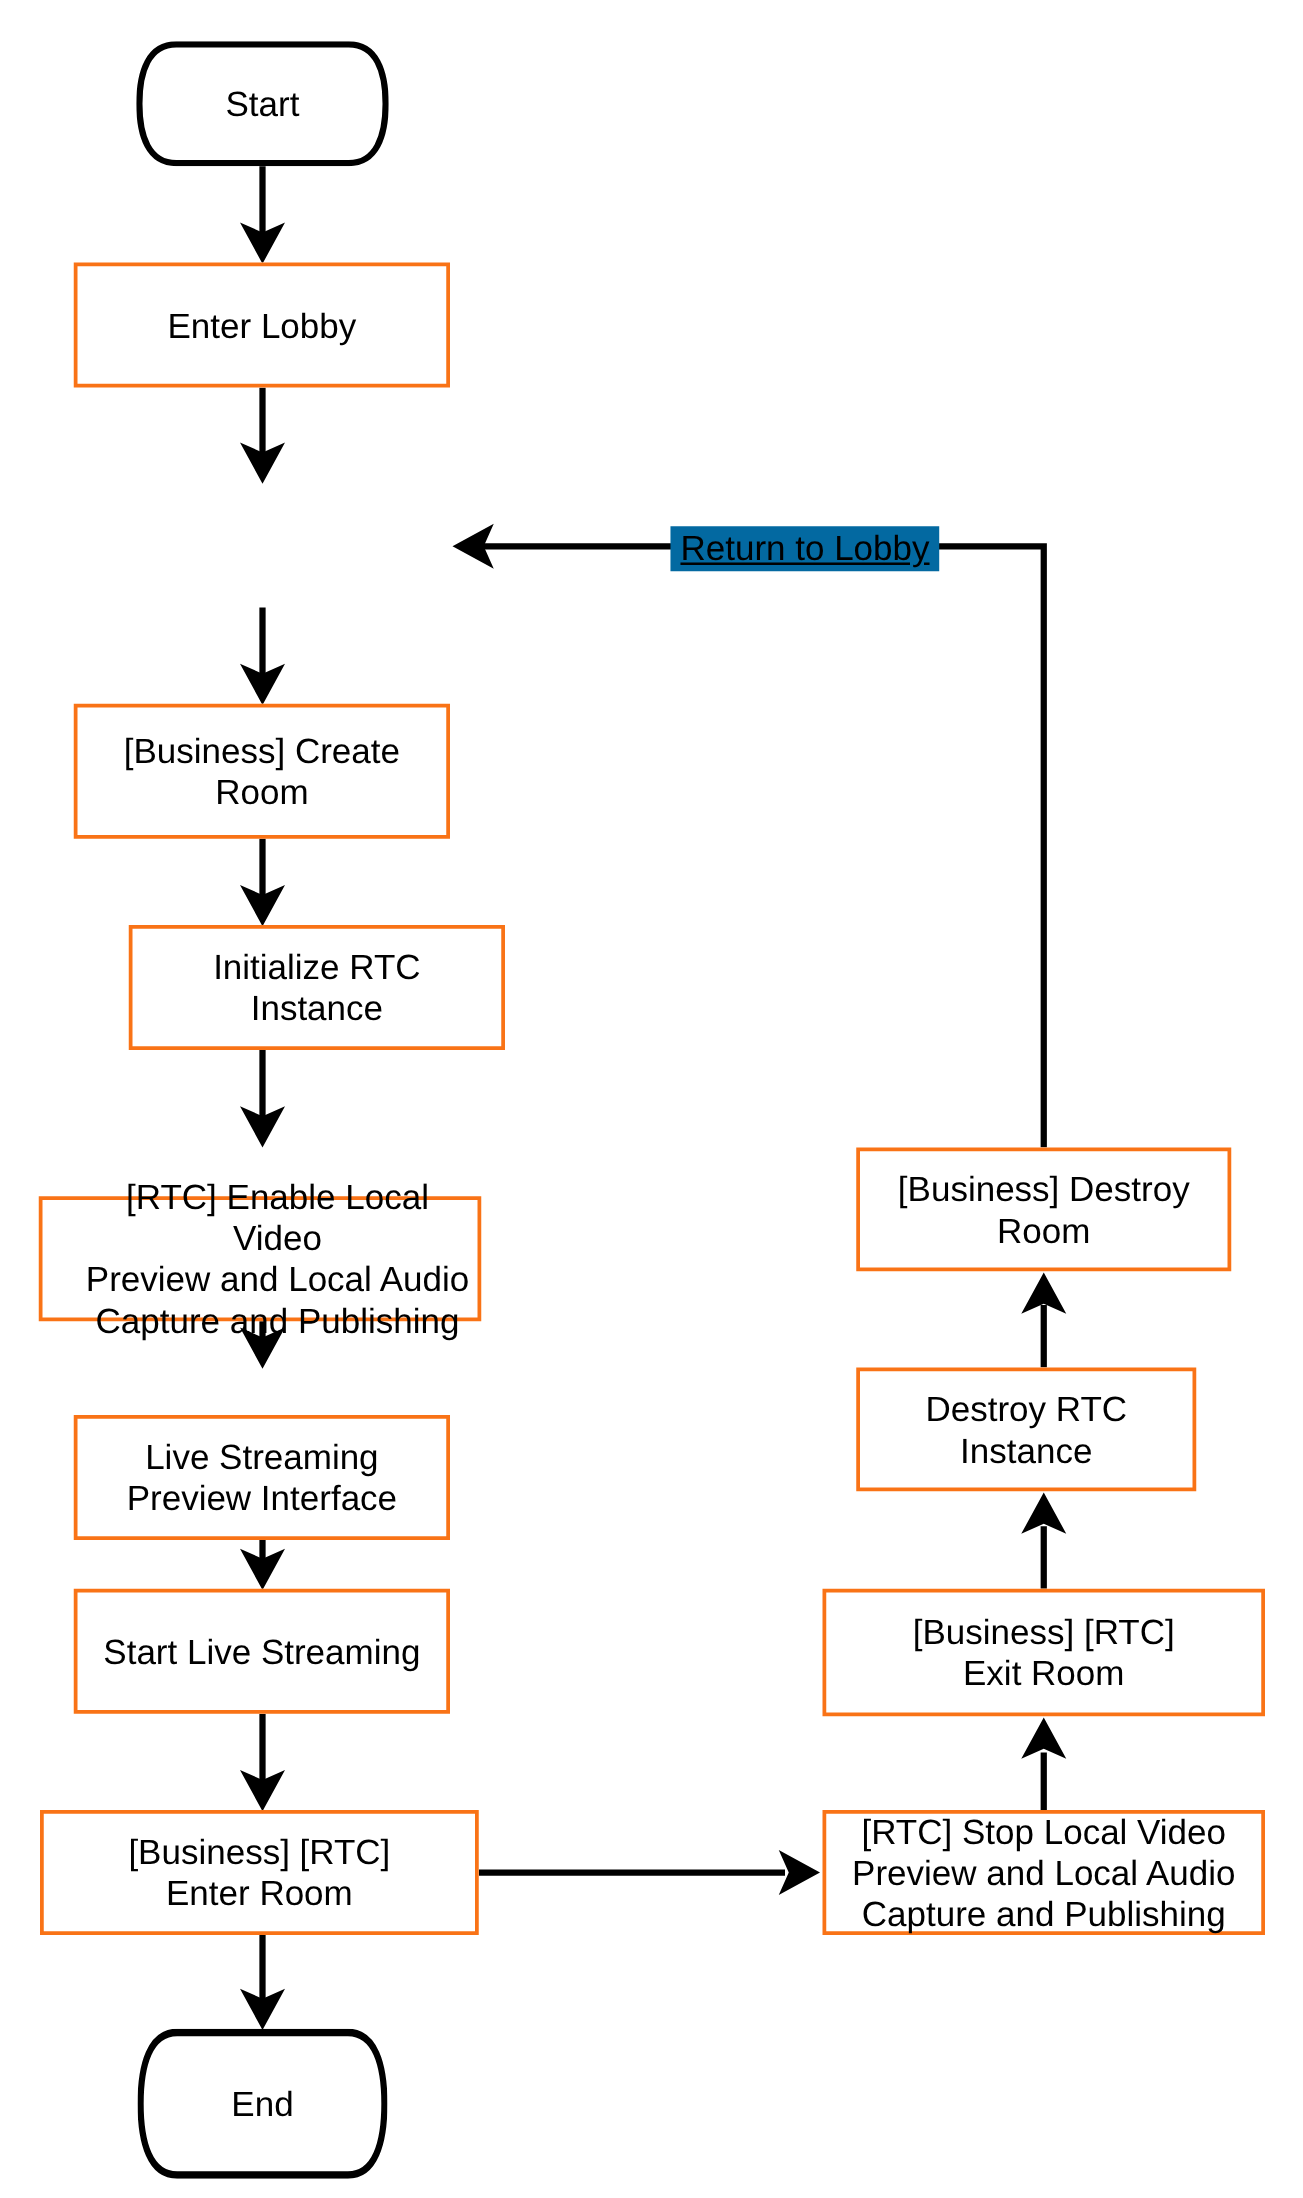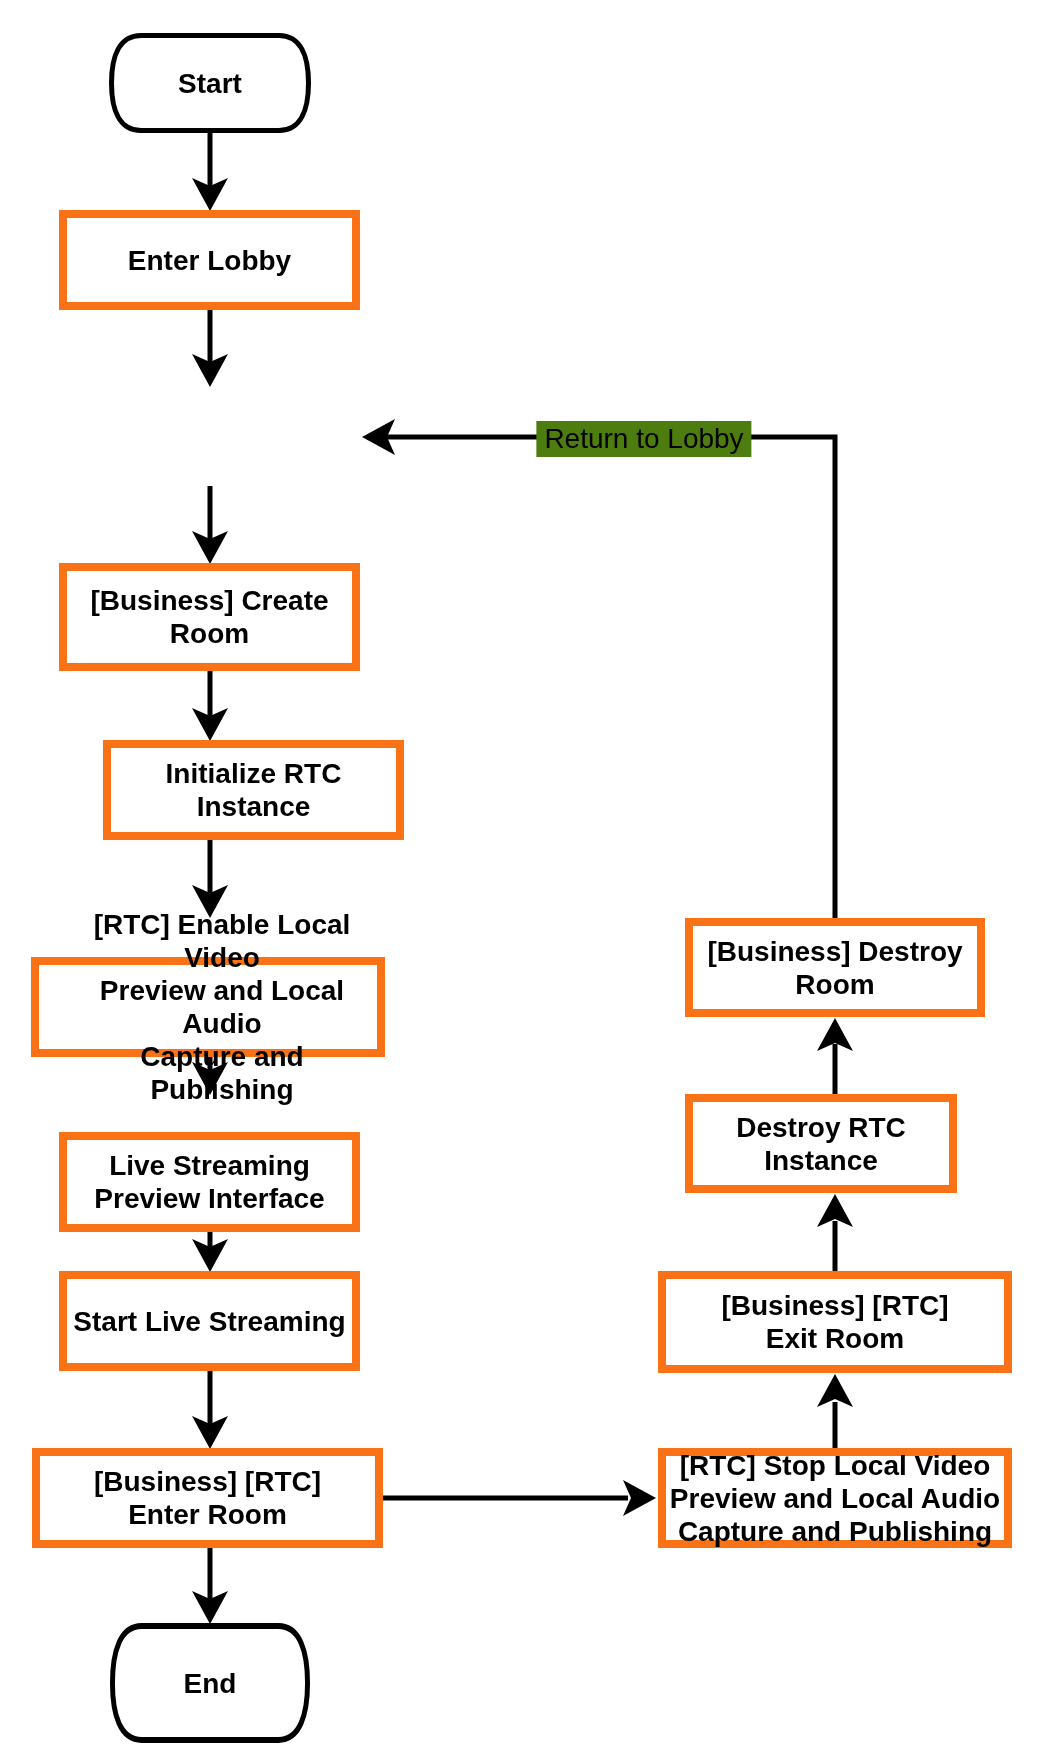--- a/index.html
+++ b/index.html
@@ -7,31 +7,31 @@
     position:relative;width:1042px;height:1758px;background:#ffffff;
     font-family:"Liberation Sans","DejaVu Sans",sans-serif;color:#000000;
     overflow:hidden;
   }
   #connectors{position:absolute;left:0;top:0;width:1042px;height:1758px;}
   #connectors path{stroke:#000000;stroke-width:5;fill:none;}
   #connectors polygon{fill:#000000;stroke:none;}
   .node{
     position:absolute;display:flex;align-items:center;justify-content:center;
     box-sizing:border-box;text-align:center;background:#ffffff;
-    font-size:28px;line-height:33px;font-weight:bold;
+    font-size:28px;line-height:33px;
   }
-  .process{border:8px solid #f97316;}
+  .process{border:3px solid #f97316;}
   .terminator{background:transparent;}
   .terminator svg{position:absolute;left:0;top:0;width:100%;height:100%;}
   .terminator .label{position:relative;}
   .label{white-space:pre-line;}
   .edge-label{
     position:absolute;transform:translate(-50%,-50%);
-    background:#4d7c0f;padding:1px 8px;text-align:right;
-    font-size:28px;line-height:34px;white-space:pre-line;
+    background:#0369a1;padding:1px 8px;text-align:right;
+    font-size:28px;line-height:34px;white-space:pre-line;text-decoration:underline;
   }
   
   .n-start{left:109px;top:33px;width:202px;height:100px;}
   .n-enter-lobby{left:59px;top:210px;width:301px;height:100px;}
   .n-get-room-list{left:59px;top:386px;width:301px;height:100px;}
   .n-create-room{left:59px;top:563px;width:301px;height:108px;}
   .n-init-rtc{left:59px;top:740px;width:301px;height:100px;margin-left:44px;}
   .n-enable-local-av{left:31px;top:957px;width:354px;height:100px;padding-left:28px;}
   .n-live-preview{left:59px;top:1094px;width:301px;height:100px;margin-top:38px;}
   .n-start-live{left:59px;top:1271px;width:301px;height:100px;}

